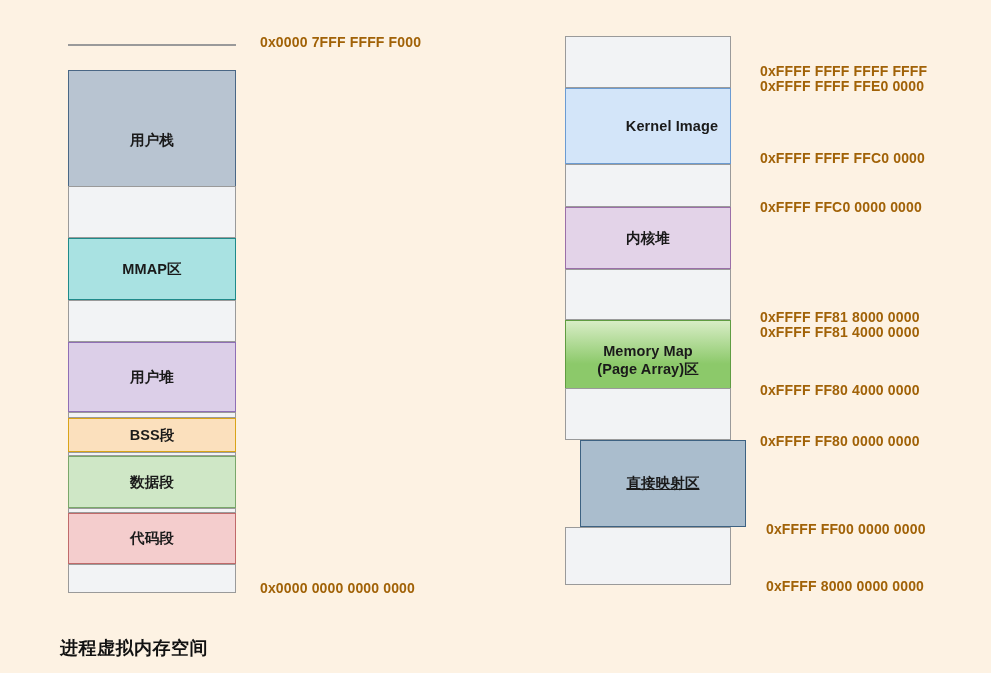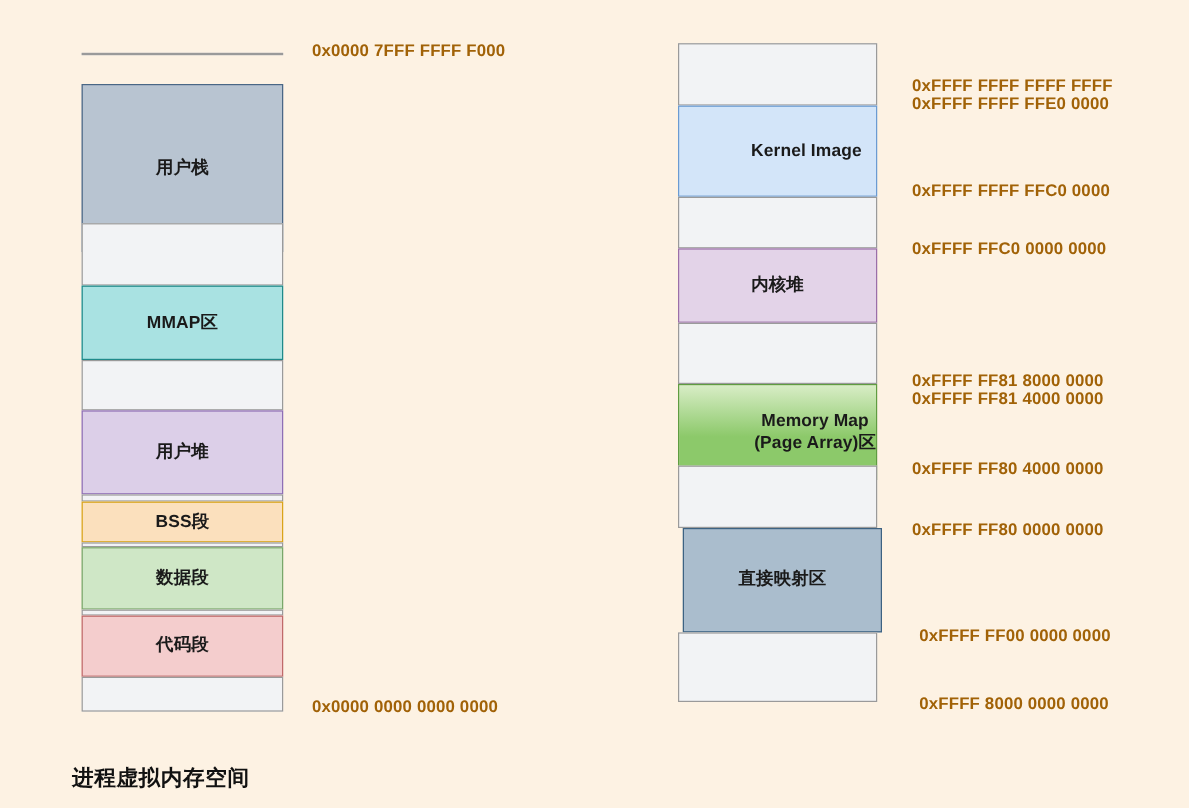--- a/index.html
+++ b/index.html
@@ -108,26 +108,26 @@
   <div class="mem-column" id="kernel-column" style="left:565px; top:0px; width:166px; height:673px;">
       <div class="mem-block gap" style="left: 0px; top: 36px; width: 100%; height: 52px;"></div>
       <div class="mem-block" style="left: 0px; top: 88px; width: 100%; height: 76px; background: rgb(211, 229, 249); border: 1px solid rgb(107, 155, 210); padding-left: 48px;">
         <span class="blk-label">Kernel Image</span>
       </div>
       <div class="mem-block gap" style="left: 0px; top: 164px; width: 100%; height: 43px;"></div>
       <div class="mem-block" style="left: 0px; top: 207px; width: 100%; height: 62px; background: rgb(227, 211, 232); border: 1px solid rgb(155, 111, 168);">
         <span class="blk-label">内核堆</span>
       </div>
       <div class="mem-block gap" style="left: 0px; top: 269px; width: 100%; height: 51px;"></div>
-      <div class="mem-block" style="left: 0px; top: 320px; width: 100%; height: 80px; background: linear-gradient(rgb(216, 237, 198) 0%, rgb(140, 201, 106) 55%, rgb(140, 201, 106) 100%); border: 1px solid rgb(95, 156, 65); justify-content: flex-end;">
+      <div class="mem-block" style="left: 0px; top: 320px; width: 100%; height: 80px; background: linear-gradient(rgb(216, 237, 198) 0%, rgb(140, 201, 106) 55%, rgb(140, 201, 106) 100%); border: 1px solid rgb(95, 156, 65);">
         <span class="blk-label">Memory Map
 (Page Array)区</span>
       </div>
       <div class="mem-block gap" style="left: 0px; top: 388px; width: 100%; height: 52px;"></div>
-      <div class="mem-block" style="left: 4px; top: 440px; width: 100%; height: 87px; background: rgb(170, 189, 205); border: 1px solid rgb(61, 98, 130);">
+      <div class="mem-block" style="left: 15px; top: 440px; width: 100%; height: 87px; background: rgb(170, 189, 205); border: 1px solid rgb(61, 98, 130); text-decoration: underline;">
         <span class="blk-label">直接映射区</span>
       </div>
       <div class="mem-block gap" style="left: 0px; top: 527px; width: 100%; height: 58px;"></div>
     </div>
 
   <div id="kernel-address-list">
       <div class="addr-label" style="left: 760px; top: 33px; margin-top: 30px;">0xFFFF FFFF FFFF FFFF</div>
       <div class="addr-label" style="left: 760px; top: 78px;">0xFFFF FFFF FFE0 0000</div>
       <div class="addr-label" style="left: 760px; top: 150px;">0xFFFF FFFF FFC0 0000</div>
       <div class="addr-label" style="left: 760px; top: 199px;">0xFFFF FFC0 0000 0000</div>

